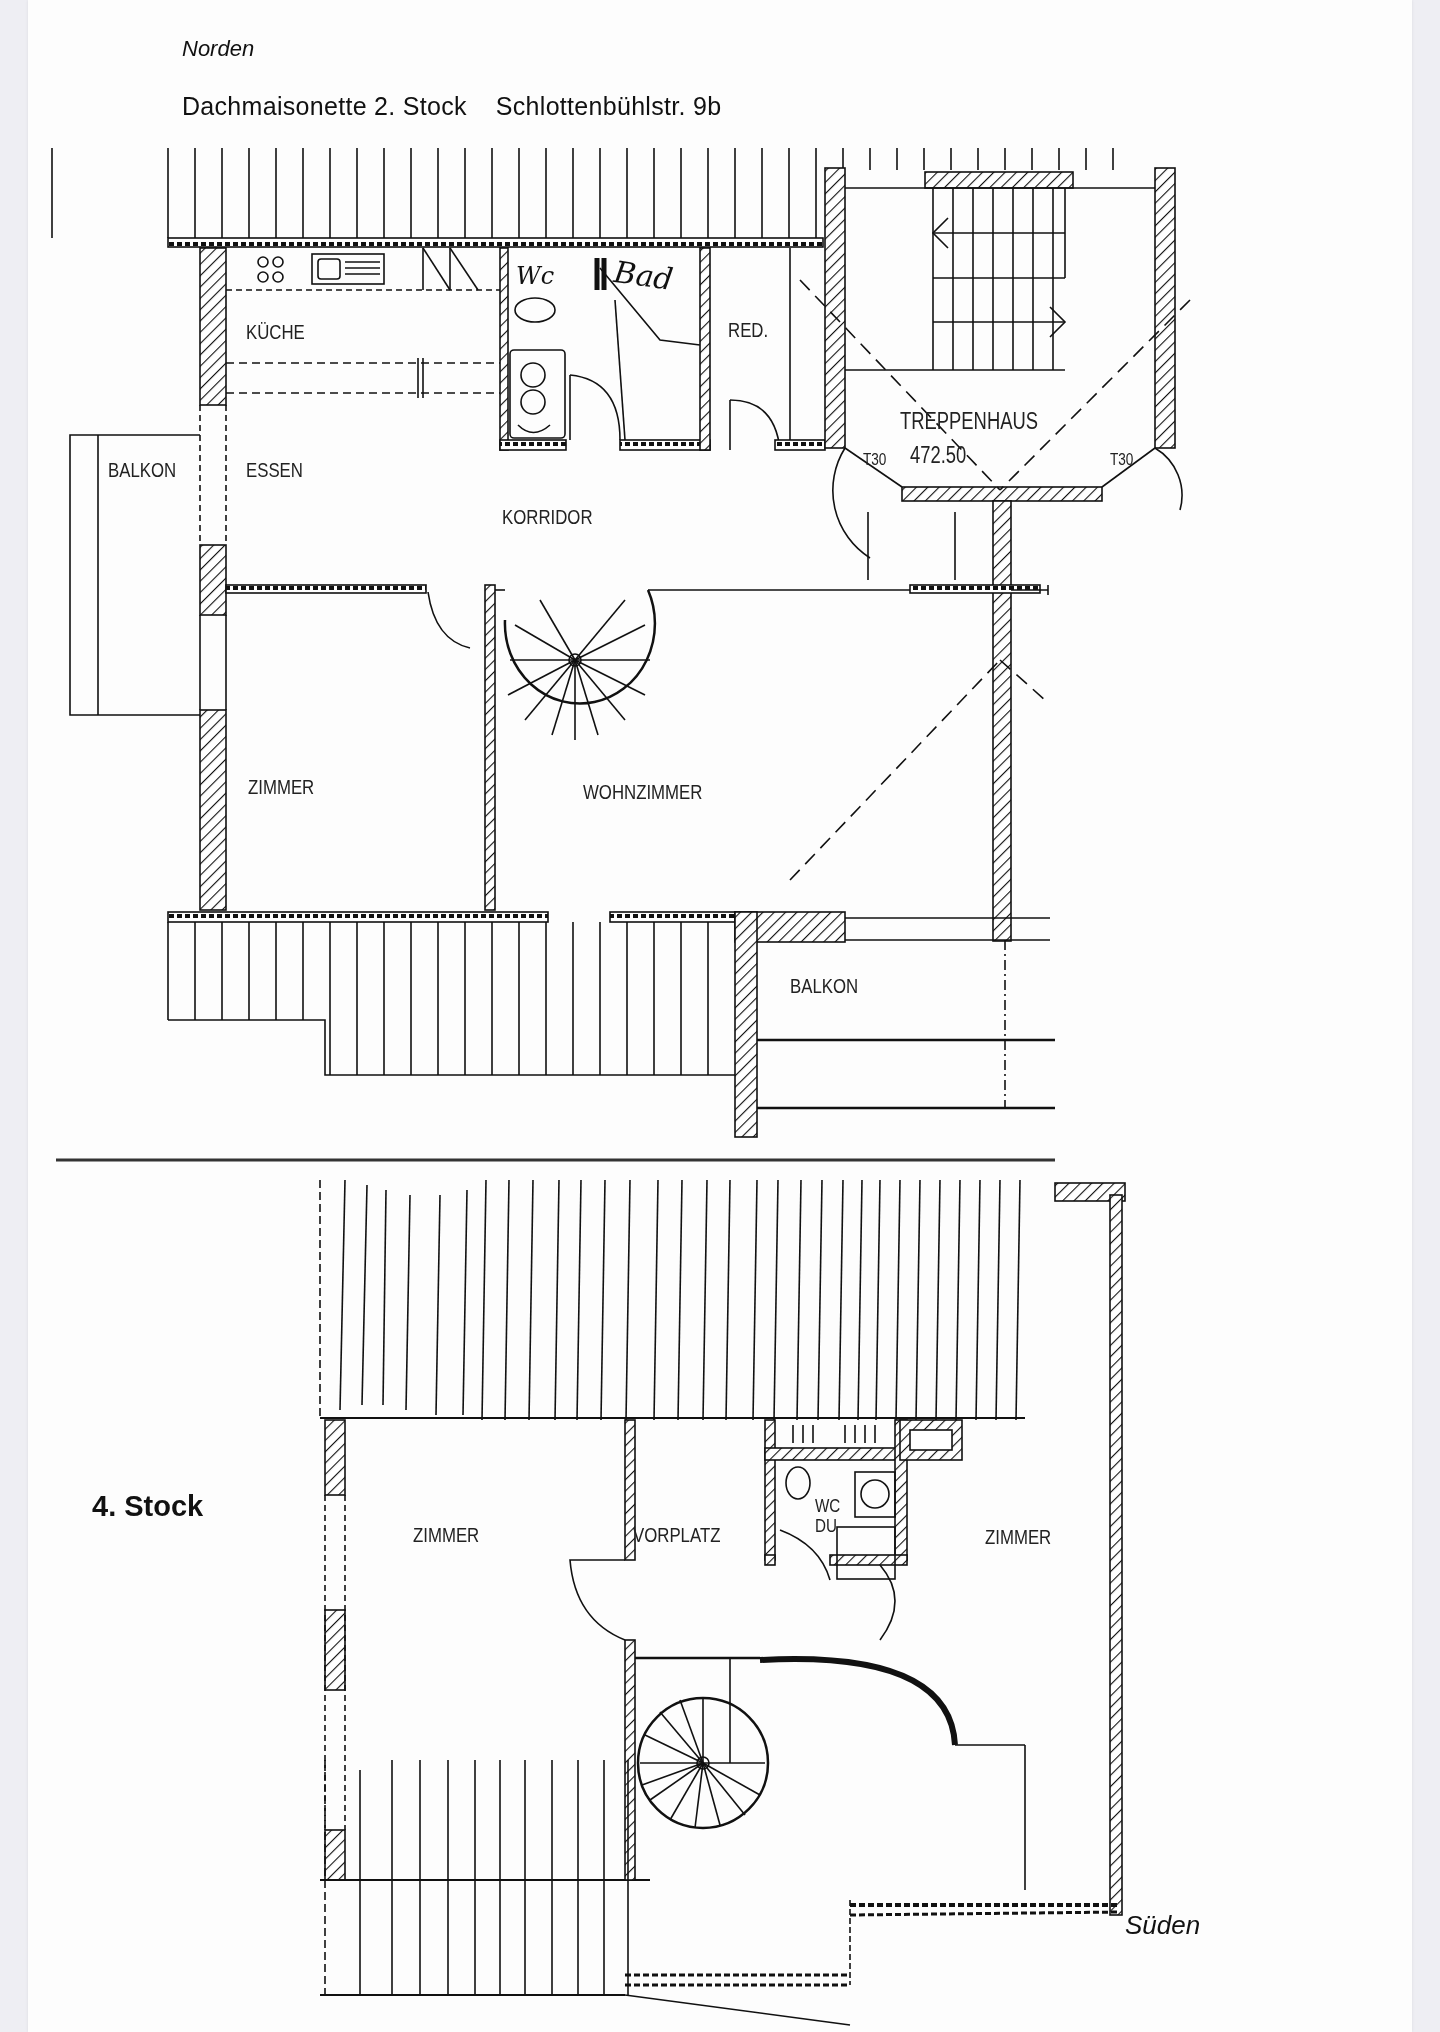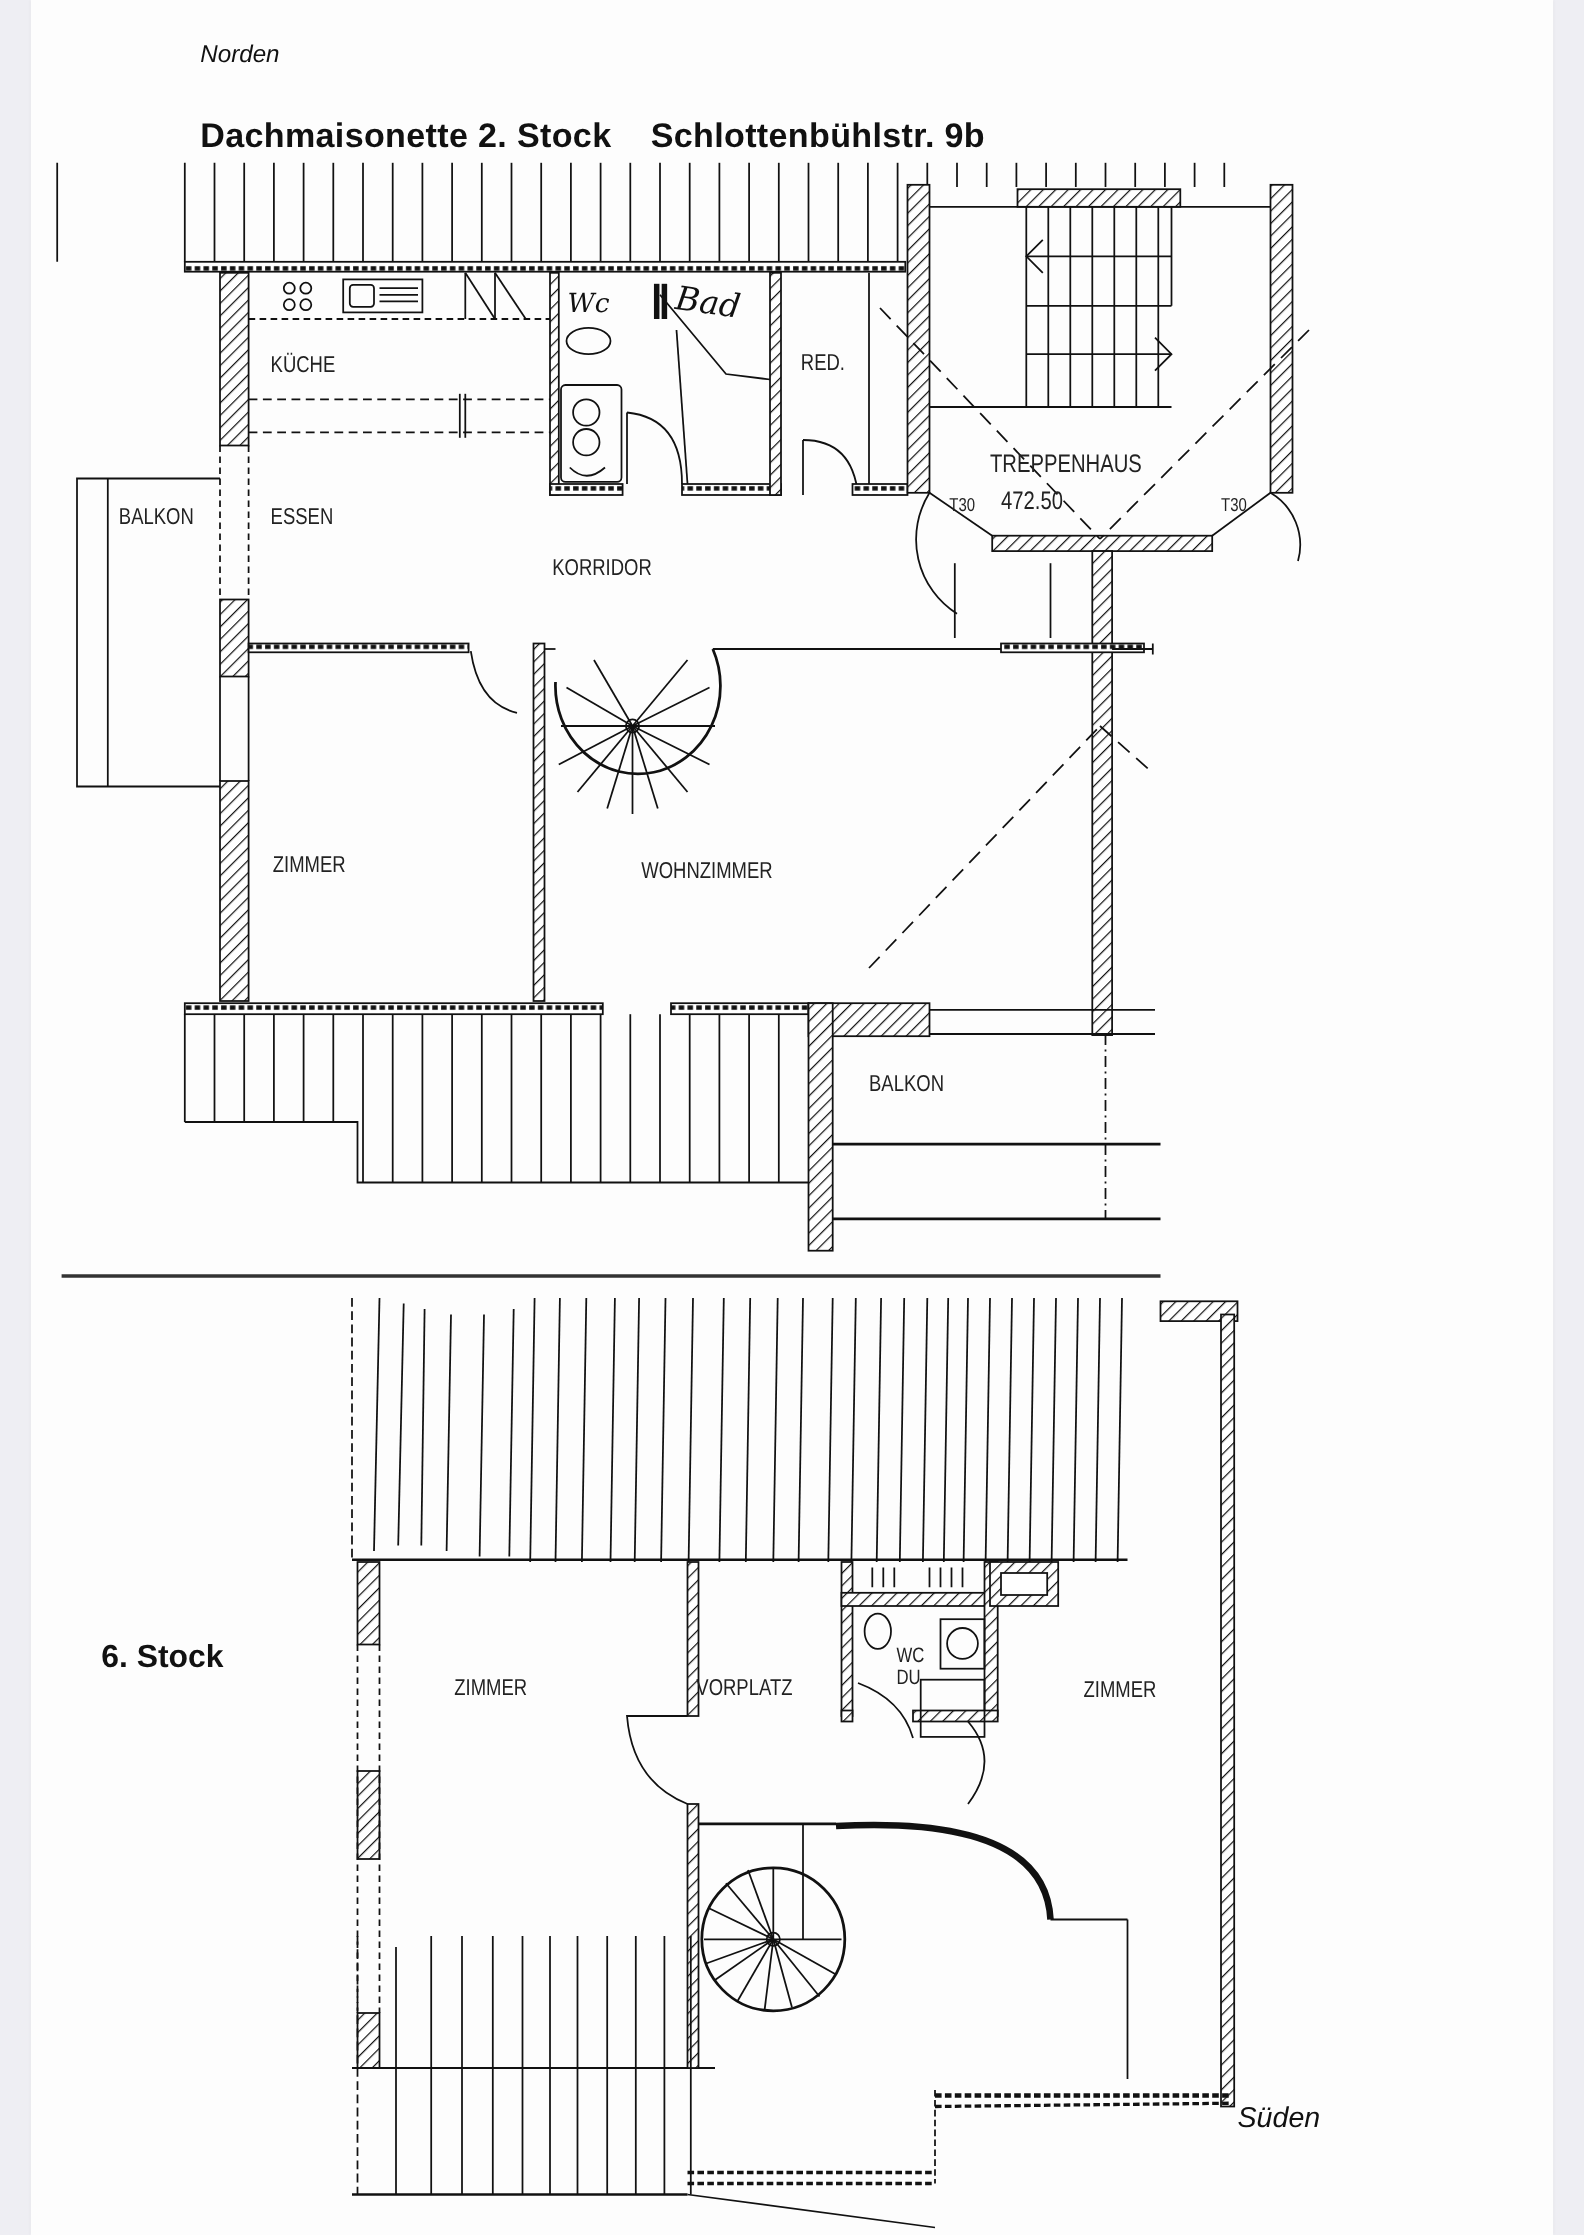--- a/index.html
+++ b/index.html
@@ -1,20 +1,20 @@
 <!DOCTYPE html>
 <html><head>
 <meta charset="utf-8">
 <style>
   html,body{margin:0;padding:0;}
   body{width:1440px;height:2032px;background:#eeeef3;font-family:"Liberation Sans",sans-serif;position:relative;overflow:hidden;}
   .page{position:absolute;left:28px;top:0;width:1384px;height:2032px;background:#fdfdfd;box-shadow:0 0 3px rgba(0,0,0,.08);}
   .txt{position:absolute;color:#111;white-space:nowrap;}
   .north{left:182px;top:36px;font-size:22px;font-style:italic;}
-  .title{left:182px;top:106px;font-size:31px;font-weight:bold;letter-spacing:0.3px;}
+  .title{left:182px;top:92px;font-size:25px;font-weight:normal;letter-spacing:0.3px;}
   .lbl{position:absolute;font-family:"Liberation Sans Narrow","Liberation Sans",sans-serif;font-size:21px;color:#222;transform:scaleX(0.8);transform-origin:left top;white-space:nowrap;}
   .floor3{left:92px;top:1490px;font-size:29px;font-weight:bold;}
   .sueden{left:1125px;top:1910px;font-size:26px;font-style:italic;text-align:right;}
   svg{position:absolute;left:0;top:0;}
   .hand{font-family:"DejaVu Serif",serif;font-style:italic;font-size:30px;}
 </style>
 </head>
 <body>
 
 <div class="page">
@@ -347,20 +347,20 @@
   <div class="txt hand" style="left:586px;top:258px;transform:rotate(8deg);">Bad</div>
   <div class="lbl" style="left:700px;top:318px;">RED.</div>
   <div class="lbl" style="left:872px;top:408px;font-size:23px;">TREPPENHAUS</div>
   <div class="lbl" style="left:882px;top:442px;font-size:23px;">472.50</div>
   <div class="lbl" style="left:835px;top:450px;font-size:17px;">T30</div>
   <div class="lbl" style="left:1082px;top:450px;font-size:17px;">T30</div>
   <div class="lbl" style="left:220px;top:775px;">ZIMMER</div>
   <div class="lbl" style="left:555px;top:780px;">WOHNZIMMER</div>
   <div class="lbl" style="left:762px;top:974px;">BALKON</div>
 
-  <div class="txt floor3" style="left:64px;">6. Stock</div>
+  <div class="txt floor3" style="left:64px;">4. Stock</div>
   <div class="lbl" style="left:385px;top:1523px;">ZIMMER</div>
   <div class="lbl" style="left:605px;top:1523px;">VORPLATZ</div>
   <div class="lbl" style="left:787px;top:1495px;font-size:19px;">WC</div>
   <div class="lbl" style="left:787px;top:1515px;font-size:19px;">DU</div>
   <div class="lbl" style="left:957px;top:1525px;">ZIMMER</div>
   <div class="txt sueden" style="left:1097px;">Süden</div>
 </div>
 
 </body></html>

